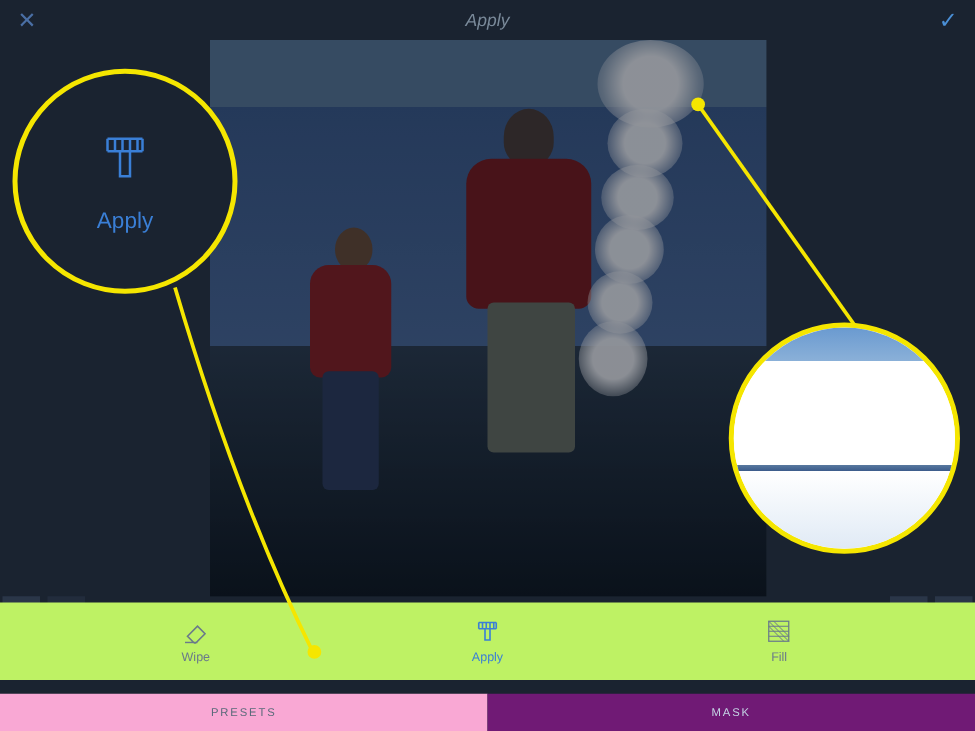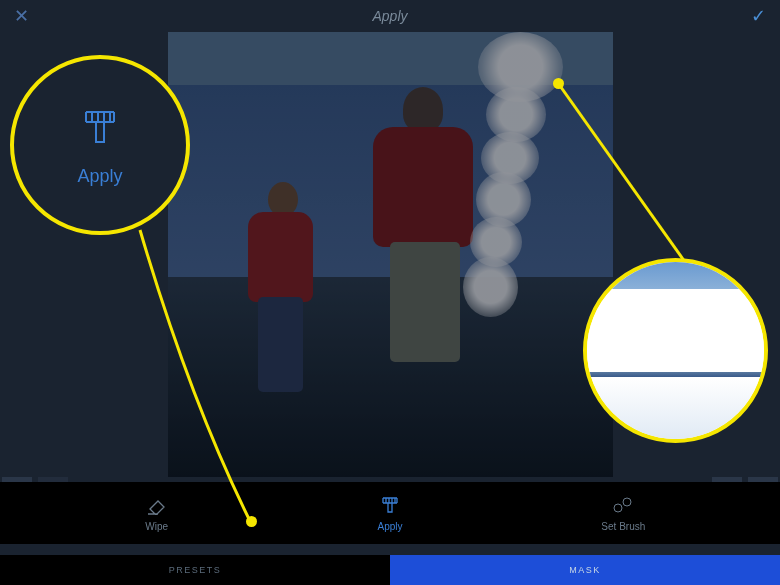--- a/index.html
+++ b/index.html
@@ -124,21 +124,21 @@
     font-size: 14px;
     cursor: pointer;
   }
   .nav-btn.disabled { opacity: 0.5; }
   .toolbar {
     position: absolute;
     left: 0;
     right: 0;
     top: 482px;
     height: 62px;
-    background: #000000;
+    background: #bef264;
     display: flex;
     justify-content: space-around;
     align-items: center;
     padding: 0 40px;
   }
   .tool {
     display: flex;
     flex-direction: column;
     align-items: center;
     gap: 5px;
@@ -164,25 +164,25 @@
     display: flex;
   }
   .tab {
     flex: 1;
     display: flex;
     align-items: center;
     justify-content: center;
     font-size: 9px;
     letter-spacing: 1.5px;
     color: #5a6a7a;
-    background: #000000;
+    background: #f9a8d4;
     cursor: pointer;
   }
   .tab.active {
-    background: #1d4ed8;
+    background: #701a75;
     color: #c5d5e5;
   }
   
   .annotation { position: absolute; pointer-events: none; }
   .big-circle {
     position: absolute;
     left: 10px;
     top: 55px;
     width: 180px;
     height: 180px;
@@ -313,26 +313,26 @@
   <div class="tool active">
     <div class="ico">
       <svg width="22" height="22" viewBox="0 0 22 22">
           <path d="M4 4 H18 M4 4 V9 M7 4 V9 M10 4 V9 M13 4 V9 M16 4 V9 M18 4 V9 M4 9 H18 M9 9 H13 V18 H9 Z" stroke="#3a7fd6" stroke-width="1.3" fill="none"></path>
         </svg>
     </div>
     <span>Apply</span>
   </div>
   <div class="tool">
     <div class="ico">
-      <svg width="22" height="20" viewBox="0 0 22 20">
-          <circle cx="6" cy="13" r="4" stroke="#6a7a8a" fill="none"></circle>
-          <circle cx="15" cy="7" r="4" stroke="#6a7a8a" fill="none"></circle>
+      <svg width="20" height="20" viewBox="0 0 20 20">
+          <rect x="2" y="2" width="16" height="16" stroke="#6a7a8a" fill="none"></rect>
+          <path d="M2 6 L18 6 M2 10 L18 10 M2 14 L18 14 M2 2 L18 18 M2 6 L14 18 M6 2 L18 14" stroke="#6a7a8a" stroke-width="0.8"></path>
         </svg>
     </div>
-    <span>Set Brush</span>
+    <span>Fill</span>
   </div>
 </div>
 
 <div class="bottom-tabs">
   <div class="tab">
     <span>PRESETS</span>
   </div>
   <div class="tab active">
     <span>MASK</span>
   </div>

